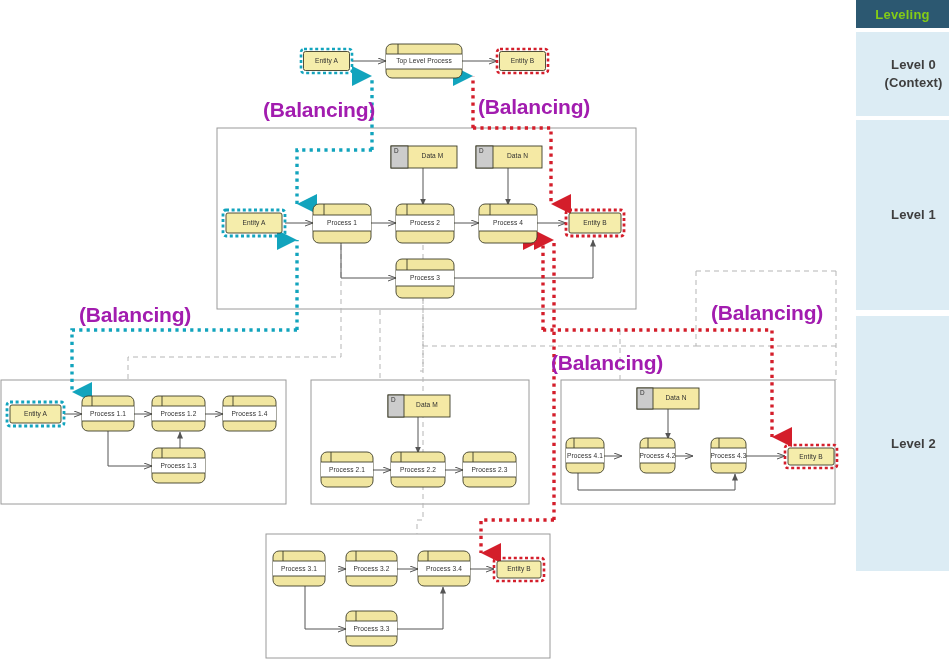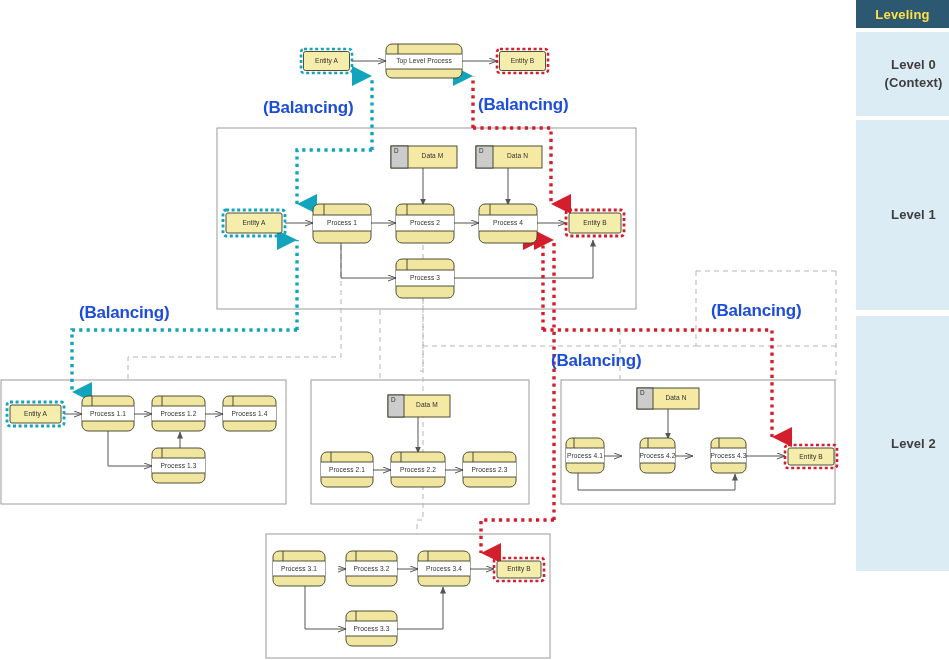--- a/index.html
+++ b/index.html
@@ -38,42 +38,42 @@
     white-space: nowrap;
     pointer-events: none;
   }
   .ds-d {
     position: absolute;
     font-size: 6.4px;
     color: #2f2f2f;
   }
   .balancing-label {
     position: absolute;
-    font-size: 17px;
+    font-size: 21px;
     font-weight: bold;
-    color: #1d4ed8;
+    color: #a21caf;
     letter-spacing: -.2px;
     white-space: nowrap;
     text-align: right;
   }
 
   
   #sidebar {
     position: absolute;
     left: 856px;
     top: 0;
     width: 93px;
     height: 660px;
   }
   .side-head {
     position: absolute;
     left: 0; top: 0;
     width: 93px; height: 28px;
     background: #2c5871;
-    color: #fde047;
+    color: #84cc16;
     font-size: 13px;
     font-weight: bold;
     display: flex;
     align-items: center;
     justify-content: center;
     letter-spacing: .2px;
   }
   .side-cell {
     position: absolute;
     left: 0;

